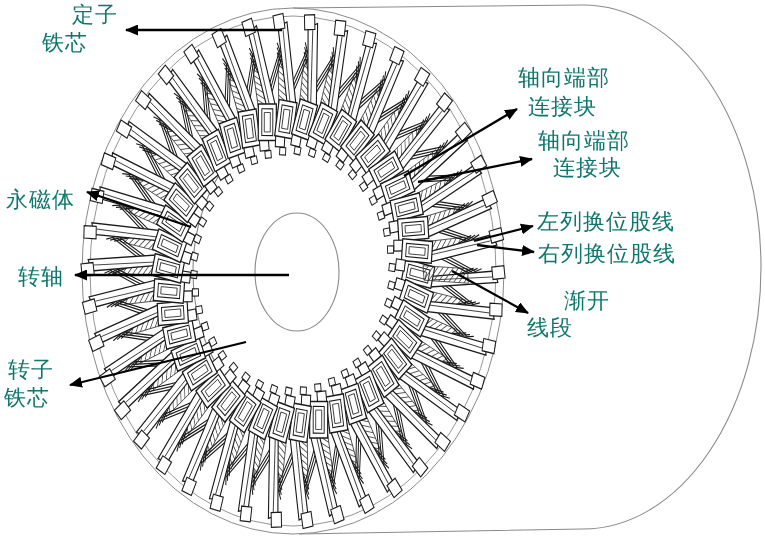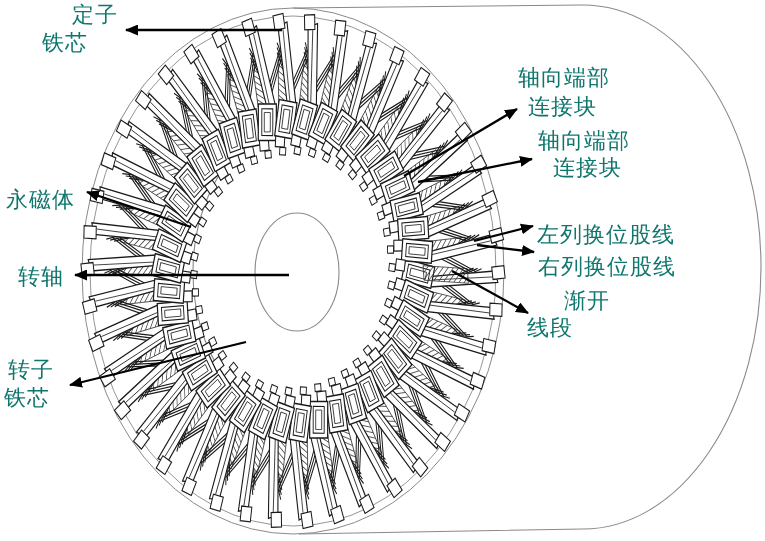--- a/index.html
+++ b/index.html
@@ -729,18 +729,18 @@
       <div class="label-line" style="left: 72px; top: 5px;">定子</div>
       <div class="label-line" style="left: 42px; top: 33px;">铁芯</div>
       <div class="label-line" style="left: 6px; top: 190px;">永磁体</div>
       <div class="label-line" style="left: 18px; top: 267px;">转轴</div>
       <div class="label-line" style="left: 8px; top: 360px;">转子</div>
       <div class="label-line" style="left: 4px; top: 388px;">铁芯</div>
       <div class="label-line" style="left: 518px; top: 68px;">轴向端部</div>
       <div class="label-line" style="left: 528px; top: 97px;">连接块</div>
       <div class="label-line" style="left: 538px; top: 131px;">轴向端部</div>
       <div class="label-line" style="left: 553px; top: 158px;">连接块</div>
-      <div class="label-line" style="left: 537px; top: 225px;">左列换位股线</div>
-      <div class="label-line" style="left: 538px; top: 257px; text-align: right;">右列换位股线</div>
+      <div class="label-line" style="left: 537px; top: 212px;">左列换位股线</div>
+      <div class="label-line" style="left: 538px; top: 244px; text-align: right;">右列换位股线</div>
       <div class="label-line" style="left: 564px; top: 291px;">渐开</div>
       <div class="label-line" style="left: 527px; top: 318px;">线段</div>
     </div>
 </div>
 
 </body></html>

